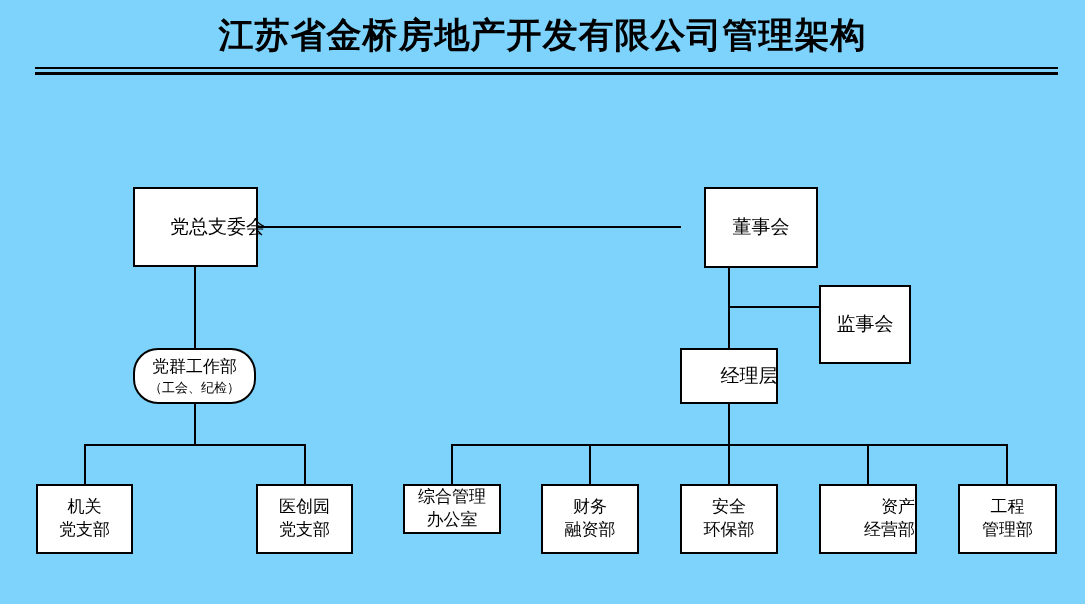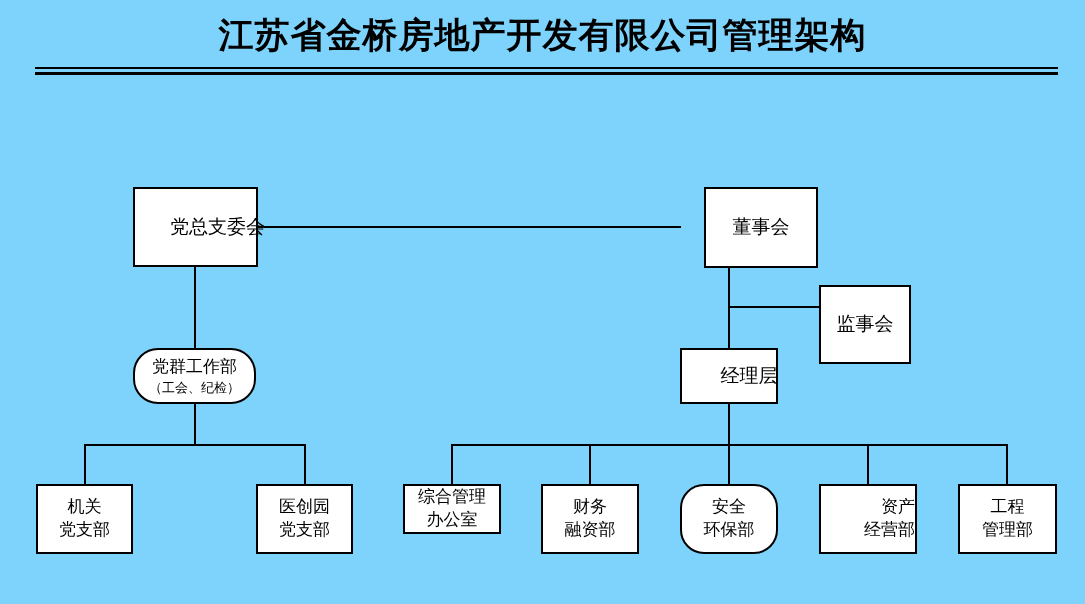--- a/index.html
+++ b/index.html
@@ -110,21 +110,21 @@
   <div class="node" style="left:403px; top:484px; width:98px; height:50px;">
     <span class="label-sm">综合管理</span>
     <span class="label-sm">办公室</span>
   </div>
 
   <div class="node" style="left:541px; top:484px; width:98px; height:70px;">
     <span class="label-sm">财务</span>
     <span class="label-sm">融资部</span>
   </div>
 
-  <div class="node" style="left:680px; top:484px; width:98px; height:70px;border-radius:24px;">
+  <div class="node" style="left:680px; top:484px; width:98px; height:70px;">
     <span class="label-sm">安全</span>
     <span class="label-sm">环保部</span>
   </div>
 
   <div class="node" style="left:819px; top:484px; width:98px; height:70px;align-items:flex-end;">
     <span class="label-sm">资产</span>
     <span class="label-sm">经营部</span>
   </div>
 
   <div class="node" style="left:958px; top:484px; width:99px; height:70px;">

